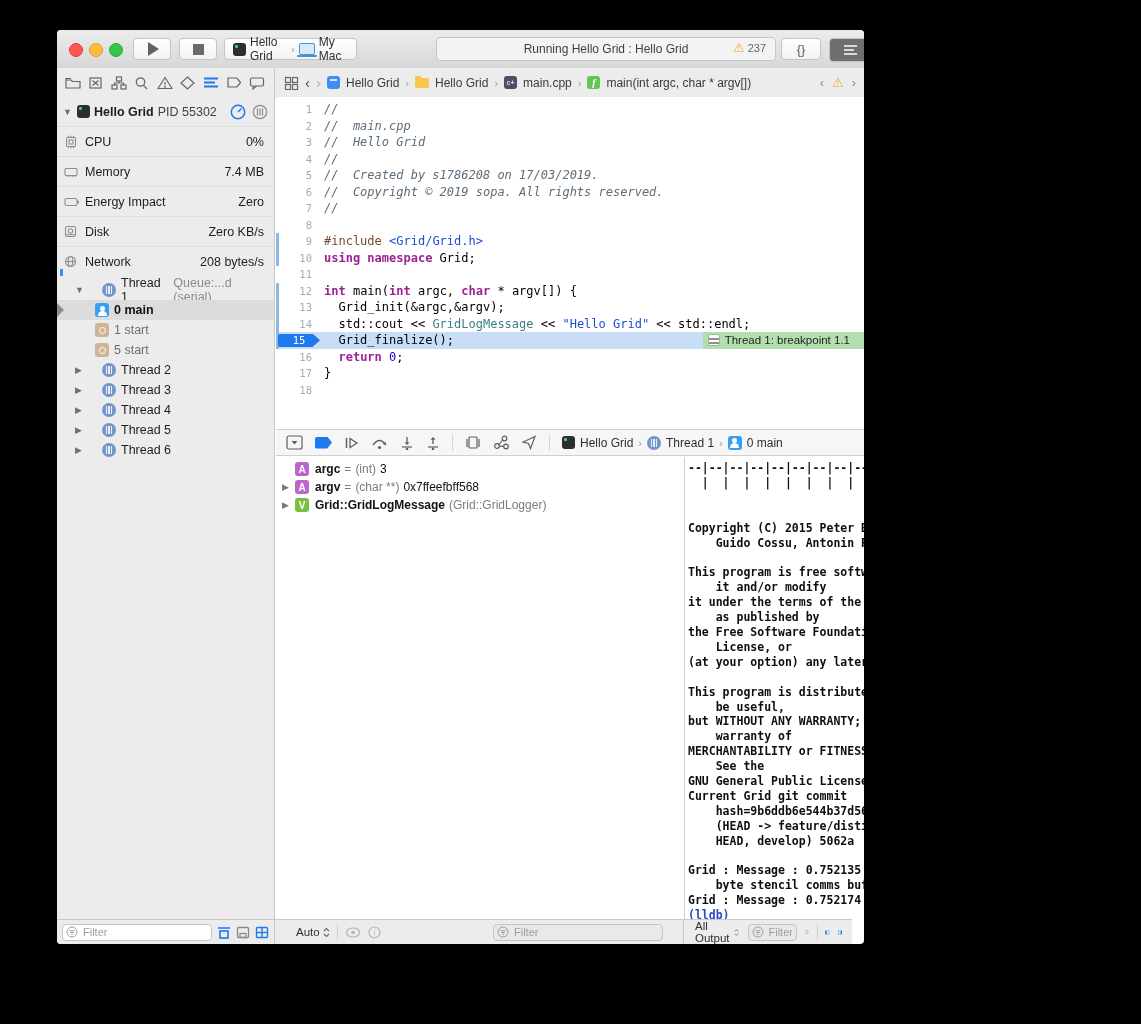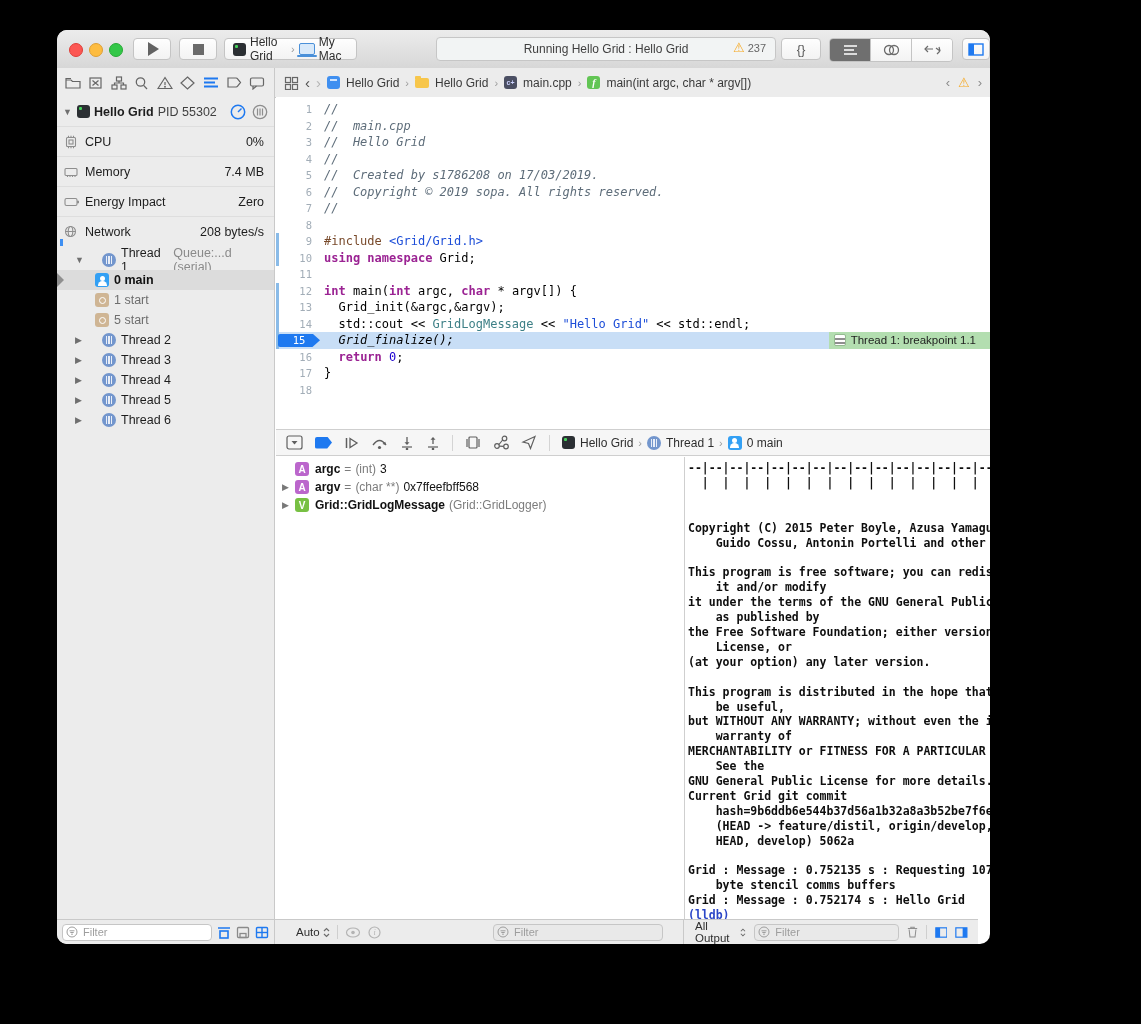--- a/index.html
+++ b/index.html
@@ -1,17 +1,17 @@
 <!DOCTYPE html>
 <html><head>
 <meta charset="utf-8">
 <style>
   html,body{margin:0;padding:0;}
   body{width:1141px;height:1024px;background:#000;position:relative;font-family:"Liberation Sans",sans-serif;-webkit-font-smoothing:antialiased;}
-  .window{position:absolute;left:57px;top:30px;width:933px;height:914px;background:#fff;border-radius:10px;overflow:hidden;box-shadow:0 18px 40px rgba(0,0,0,.6);}
+  .window{position:absolute;left:57px;top:30px;width:807px;height:914px;background:#fff;border-radius:4px;overflow:hidden;box-shadow:0 18px 40px rgba(0,0,0,.6);}
 
   
   .titlebar{position:absolute;left:0;top:0;right:0;height:38px;background:linear-gradient(#ececec,#d7d7d7);border-bottom:1px solid #b6b6b6;}
   .light{position:absolute;top:13px;width:12px;height:12px;border-radius:50%;}
   .btn{position:absolute;top:8px;height:22px;background:linear-gradient(#fefefe,#f3f3f3);border:1px solid #c4c4c4;border-radius:4px;display:flex;align-items:center;justify-content:center;box-sizing:border-box;}
   .runtri{width:0;height:0;border-left:11px solid #636363;border-top:7px solid transparent;border-bottom:7px solid transparent;margin-left:2px;}
   .stopsq{width:11px;height:11px;background:#6a6a6a;}
   .scheme{position:absolute;left:167px;top:8px;width:133px;height:22px;background:linear-gradient(#fefefe,#f3f3f3);border:1px solid #c4c4c4;border-radius:4px;display:flex;align-items:center;gap:4px;padding:0 8px;box-sizing:border-box;font-size:12px;color:#2e2e2e;}
   .appico{width:13px;height:13px;background:#2b2f33;border-radius:3px;position:relative;flex:0 0 13px;}
   .appico::after{content:"";position:absolute;left:2px;top:2px;width:3px;height:3px;background:#46d35c;border-radius:1px;}
@@ -61,21 +61,21 @@
 
   
   .content{position:absolute;left:219px;top:67px;right:0;height:823px;}
   .editor{position:absolute;top:0;left:0;right:0;height:332px;background:#fff;overflow:hidden;padding-top:4px;box-sizing:border-box;}
   .cl{position:relative;height:16.5px;font:12px/16.5px "DejaVu Sans Mono",monospace;white-space:pre;}
   .cl.cur{background:#c8def6;}
   .gbar{position:absolute;left:0;top:0;bottom:0;width:3px;}
   .gbar.chg{background:#8abbe8;}
   .gnum{display:inline-block;width:36px;text-align:right;padding-right:12px;color:#a2adb7;font-size:10.5px;vertical-align:top;}
   .lnbadge{position:absolute;left:2px;top:1.5px;width:42px;height:13.5px;background:#1e79f0;clip-path:polygon(0 0,82% 0,100% 50%,82% 100%,0 100%);color:#fff;font-size:10.5px;line-height:13.5px;text-align:center;border-radius:2px;}
-  .cl.cur .code{margin-left:48px;display:inline-block;font-style:italic;}
+  .cl.cur .code{margin-left:48px;display:inline-block;}
   .code{display:inline-block;}
   .cm{color:#5d6c79;font-style:italic;}
   .kw{color:#9b2393;font-weight:bold;}
   .pp{color:#78492a;}
   .str{color:#1d4ed8;}
   .ty{color:#3e8087;}
   .num{color:#1c00cf;}
   .pl{color:#000;}
   .bp-annot{position:absolute;right:0;top:0;height:16.5px;background:#b3deb0;display:flex;align-items:center;gap:5px;padding:0 14px 0 5px;font:11.5px "Liberation Sans",sans-serif;color:#1e1e1e;}
   .annot-ic{width:12px;height:12px;border-radius:2px;border:1px solid #94ba91;background:linear-gradient(#fff 0 3px,#8f8f8f 3px 4.5px,#fff 4.5px 7px,#8f8f8f 7px 8.5px,#fff 8.5px);box-sizing:border-box;}
@@ -365,20 +365,33 @@
           <span style="position:absolute;left:7px;display:flex;">
             <svg width="16" height="10" viewBox="0 0 16 10">
               <g fill="none" stroke="#8e8e8e" stroke-width="1.1">
                 <rect x="1" y="1.5" width="12" height="7" rx="1.5"></rect>
                 <path d="M14 3.8 V6.2" stroke-width="2"></path>
               </g>
             </svg>
           </span>
           <span>Energy Impact</span>
           <span class="gval">Zero</span>
+        </div>
+        <div class="gaugerow">
+          <span style="position:absolute;left:7px;display:flex;">
+            <svg width="13" height="13" viewBox="0 0 13 13">
+              <g fill="none" stroke="#8e8e8e" stroke-width="1.1">
+                <rect x="1.5" y="1.5" width="10" height="10" rx="1.5"></rect>
+                <circle cx="6.5" cy="6" r="2.2"></circle>
+                <path d="M2 9.8 h9"></path>
+              </g>
+            </svg>
+          </span>
+          <span>Disk</span>
+          <span class="gval">Zero KB/s</span>
         </div>
         <div class="gaugerow">
           <span style="position:absolute;left:7px;display:flex;">
             <svg width="13" height="13" viewBox="0 0 13 13">
               <g fill="none" stroke="#8e8e8e" stroke-width="1.1">
                 <circle cx="6.5" cy="6.5" r="5"></circle>
                 <ellipse cx="6.5" cy="6.5" rx="2.3" ry="5"></ellipse>
                 <path d="M1.5 6.5 h10"></path>
               </g>
             </svg>

